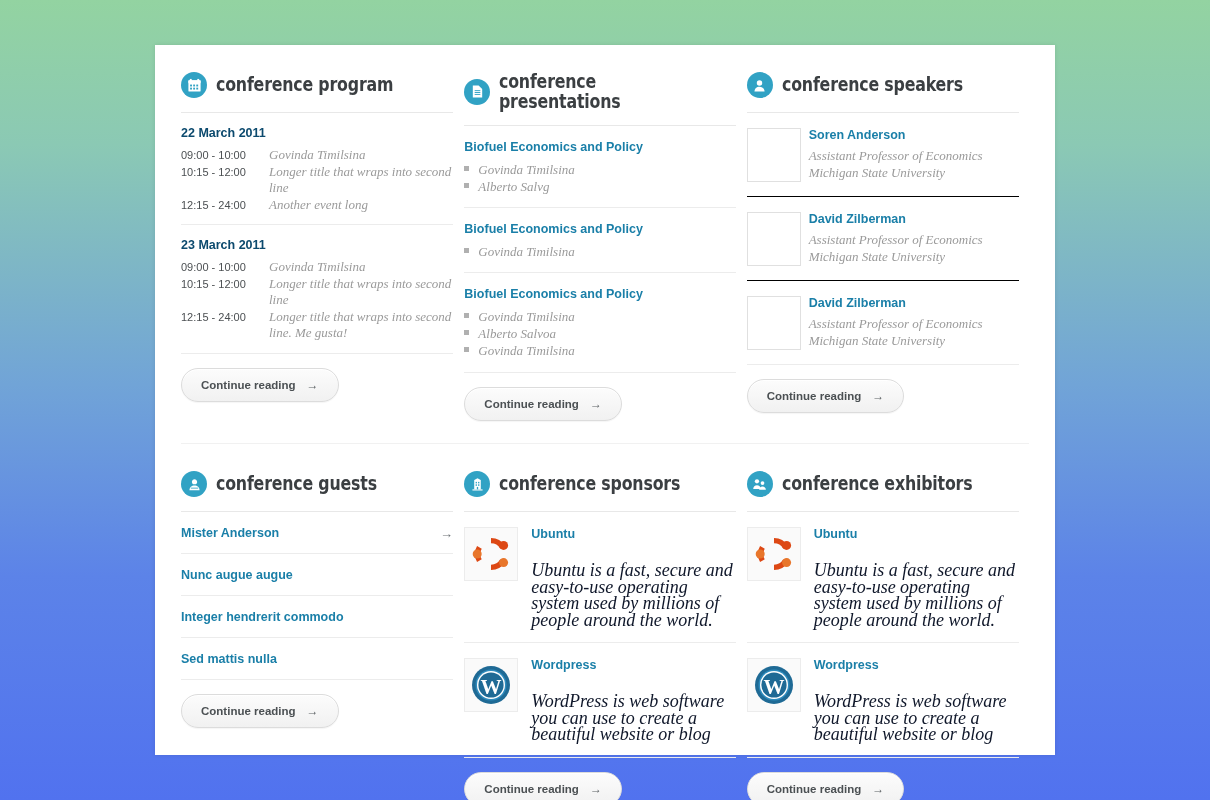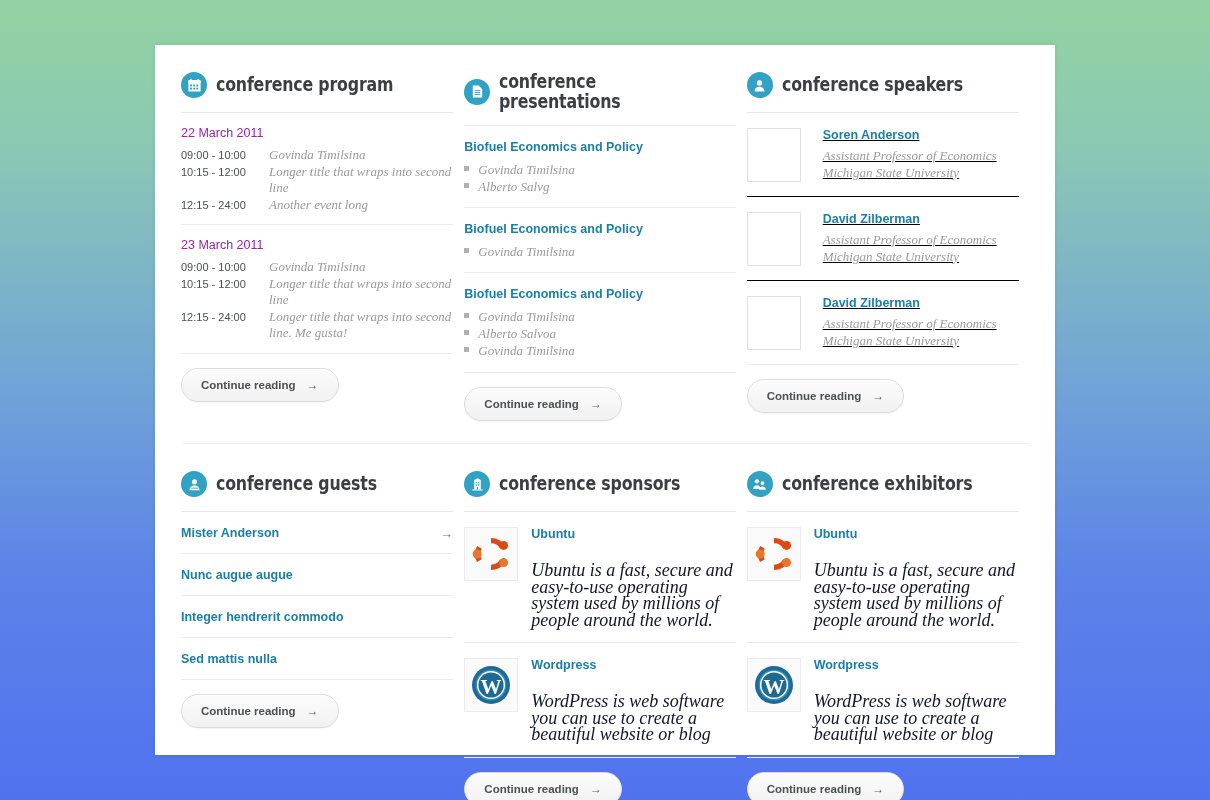--- a/index.html
+++ b/index.html
@@ -40,21 +40,21 @@
   .wh-title {
     font-family: "DejaVu Sans Condensed", "Liberation Sans Narrow", "Liberation Sans", sans-serif;
     font-size: 19.5px; font-weight: bold; color: #3b3f42;
     letter-spacing: -0.2px; line-height: 1;
     transform: scaleX(0.9); transform-origin: left center;
   }
   .wh-rule { border-top: 1px solid #e8e8e8; margin-top: 14px; }
 
   
   .prog-day {
-    font-size: 12.5px; font-weight: normal; color: #a21caf;
+    font-size: 12.5px; font-weight: bold; color: #0c4a6e;
     padding: 13px 0 7px 0;
   }
   .prog-row { display: flex; font-size: 11.5px; line-height: 16px; gap: 16px; }
   .prog-time { width: 72px; flex: none; color: #4b4f52; font-size: 11px; }
   .prog-name {
     color: #9a9a9a; font-family: "Liberation Serif", serif;
     font-style: italic; font-size: 13px; line-height: 16.5px;
   }
   .prog-block + .prog-block { border-top: 1px solid #ececec; margin-top: 11px; }
   .prog-end { border-top: 1px solid #ececec; margin-top: 11px; }
@@ -69,21 +69,21 @@
   .pres-list { list-style: none; margin-top: 6px; }
   .pres-list li {
     display: flex; align-items: baseline; gap: 9px;
     font-family: "Liberation Serif", serif; font-style: italic;
     font-size: 13px; color: #9a9a9a; line-height: 17px;
   }
   .sq { width: 5px; height: 5px; background: #b0b0b0; flex: none; display: inline-block; position: relative; top: -3px; }
   .pres-end { border-top: 1px solid #ececec; margin-top: 13px; }
 
   
-  .spk { display: flex; gap: 22px; padding: 15px 0 14px 0; text-decoration: underline; }
+  .spk { display: flex; gap: 8px; padding: 15px 0 14px 0; }
   .spk + .spk { border-top: 1px solid #000000; }
   .spk-thumb {
     width: 54px; height: 54px; flex: none;
     background: #fff; border: 1px solid #e0e0e0;
   }
   .spk-name { color: #1a7fa8; font-size: 12.5px; font-weight: bold; text-decoration: none; display: block; }
   .spk-meta {
     font-family: "Liberation Serif", serif; font-style: italic;
     font-size: 13px; color: #9a9a9a; line-height: 16.5px; margin-top: 6px;
   }

